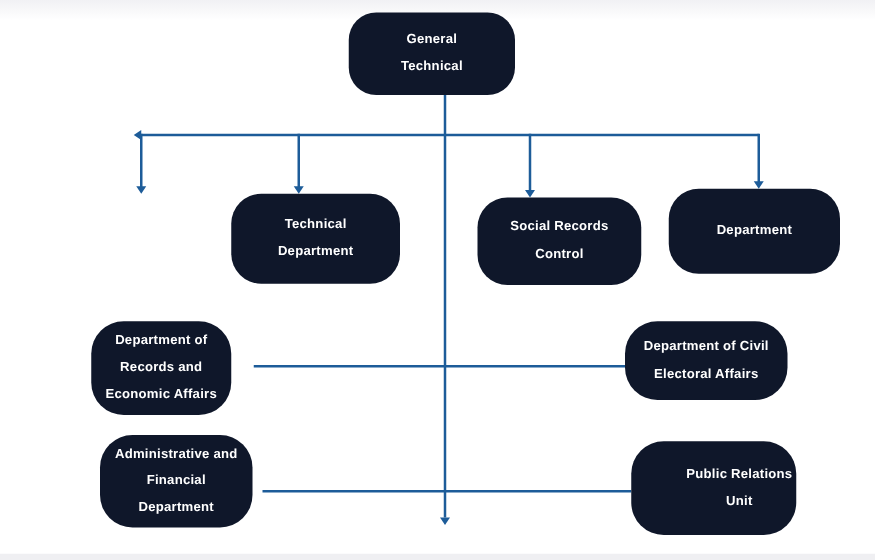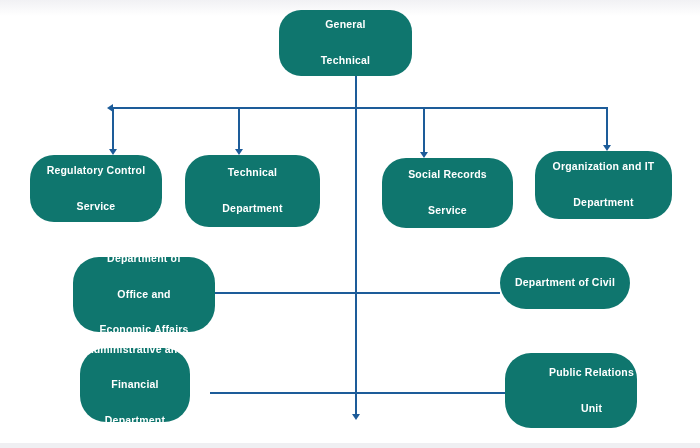--- a/index.html
+++ b/index.html
@@ -19,34 +19,33 @@
     background: linear-gradient(180deg, #f1f1f4 0%, rgba(255,255,255,0) 100%);
   }
   .bottom-bar {
     position: absolute;
     left: 0; bottom: 0;
     width: 700px; height: 5px;
     background: #efeff2;
   }
   .node {
     position: absolute;
-    background: #0f766e;
+    background: #0f172a;
     color: #ffffff;
     border-radius: 24px;
     display: flex;
     flex-direction: column;
     align-items: center;
     justify-content: center;
     text-align: center;
     font-weight: 700;
     font-size: 10.5px;
     letter-spacing: 0.2px;
     line-height: 2.05;
     z-index: 3;
-    gap: 14px;
   }
   .node .ln { display: block; white-space: nowrap; }
   .line {
     position: absolute;
     background: #1d5c99;
     z-index: 1;
   }
   .h { height: 2px; }
   .v { width: 2px; }
   .arrow-down {
@@ -64,23 +63,23 @@
     border-bottom: 4px solid transparent;
     border-right: 6px solid #1d5c99;
     z-index: 2;
   }
   
   .n-gs   { left: 279px; top: 10px;  width: 133px; height: 66px; border-radius: 22px; }
   .n-reg  { left: 30px;  top: 155px; width: 132px; height: 67px; }
   .n-tech { left: 185px; top: 155px; width: 135px; height: 72px; }
   .n-cro  { left: 382px; top: 158px; width: 131px; height: 70px; }
   .n-oit  { left: 535px; top: 151px; width: 137px; height: 68px; }
-  .n-dsea { left: 73px;  top: 257px; width: 142px; height: 75px; border-radius: 26px; }
-  .n-dcre { left: 500px; top: 257px; width: 130px; height: 52px; border-radius: 26px; }
-  .n-afd  { left: 80px;  top: 348px; width: 110px; height: 74px; border-radius: 26px; }
+  .n-dsea { left: 73px;  top: 257px; width: 112px; height: 75px; border-radius: 26px; }
+  .n-dcre { left: 500px; top: 257px; width: 130px; height: 63px; border-radius: 26px; }
+  .n-afd  { left: 80px;  top: 348px; width: 122px; height: 74px; border-radius: 26px; }
   .n-pru  { left: 505px; top: 353px; width: 132px; height: 75px; border-radius: 26px; padding-left: 41px; }
 </style>
 </head>
 <body>
 
 <div class="canvas">
 
   <div class="top-fade"></div>
 
   <div class="line v" style="left:355px; top:76px; height:338px;"></div>
@@ -99,48 +98,44 @@
   <div class="arrow-down" style="left:235px; top:149px;"></div>
   <div class="arrow-down" style="left:420px; top:152px;"></div>
   <div class="arrow-down" style="left:603px; top:145px;"></div>
   <div class="arrow-down" style="left:352px; top:414px;"></div>
 
   <div class="node n-gs">
     <span class="ln">General</span>
     <span class="ln">Technical</span>
   </div>
 
-  <div class="node n-reg">
-    <span class="ln">Regulatory Control</span>
-    <span class="ln">Service</span>
-  </div>
 
   <div class="node n-tech">
     <span class="ln">Technical</span>
     <span class="ln">Department</span>
   </div>
 
   <div class="node n-cro">
     <span class="ln">Social Records</span>
-    <span class="ln">Service</span>
+    <span class="ln">Control</span>
   </div>
 
   <div class="node n-oit">
-    <span class="ln">Organization and IT</span>
     <span class="ln">Department</span>
   </div>
 
   <div class="node n-dsea">
     <span class="ln">Department of</span>
-    <span class="ln">Office and</span>
+    <span class="ln">Records and</span>
     <span class="ln">Economic Affairs</span>
   </div>
 
   <div class="node n-dcre">
     <span class="ln">Department of Civil</span>
+    <span class="ln">Electoral Affairs</span>
   </div>
 
   <div class="node n-afd">
     <span class="ln">Administrative and</span>
     <span class="ln">Financial</span>
     <span class="ln">Department</span>
   </div>
 
   <div class="node n-pru">
     <span class="ln">Public Relations</span>

